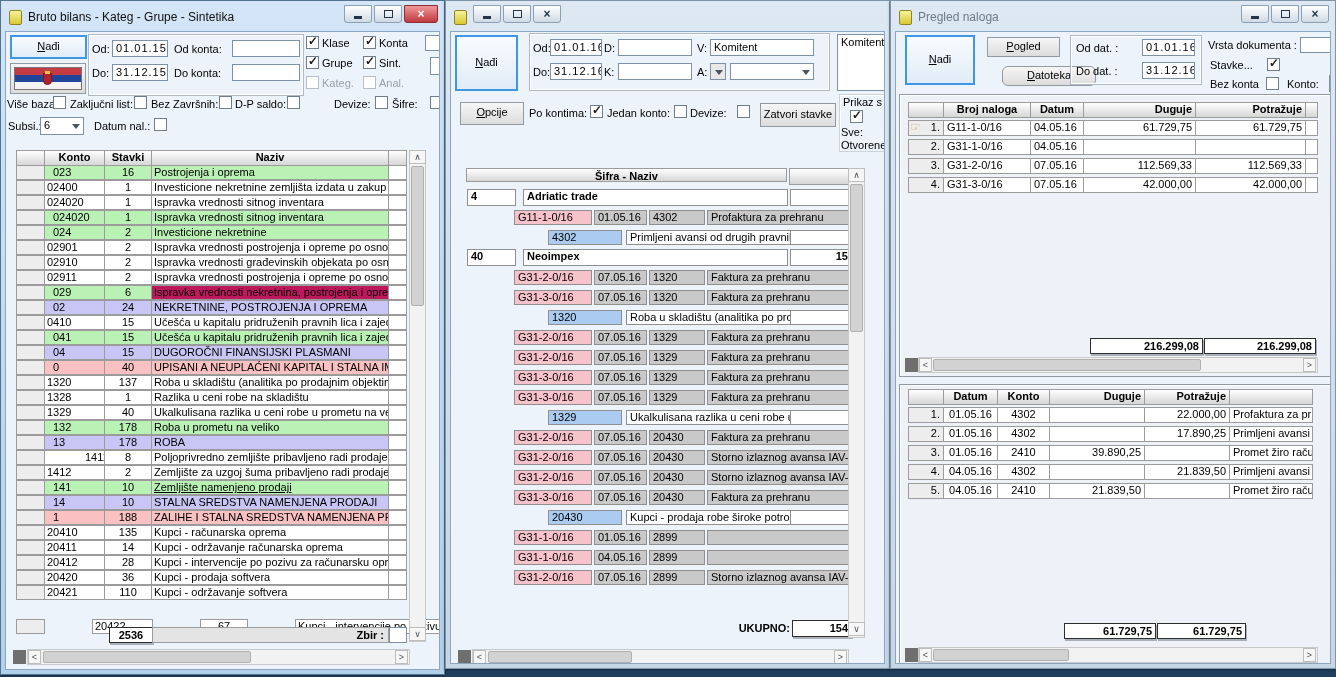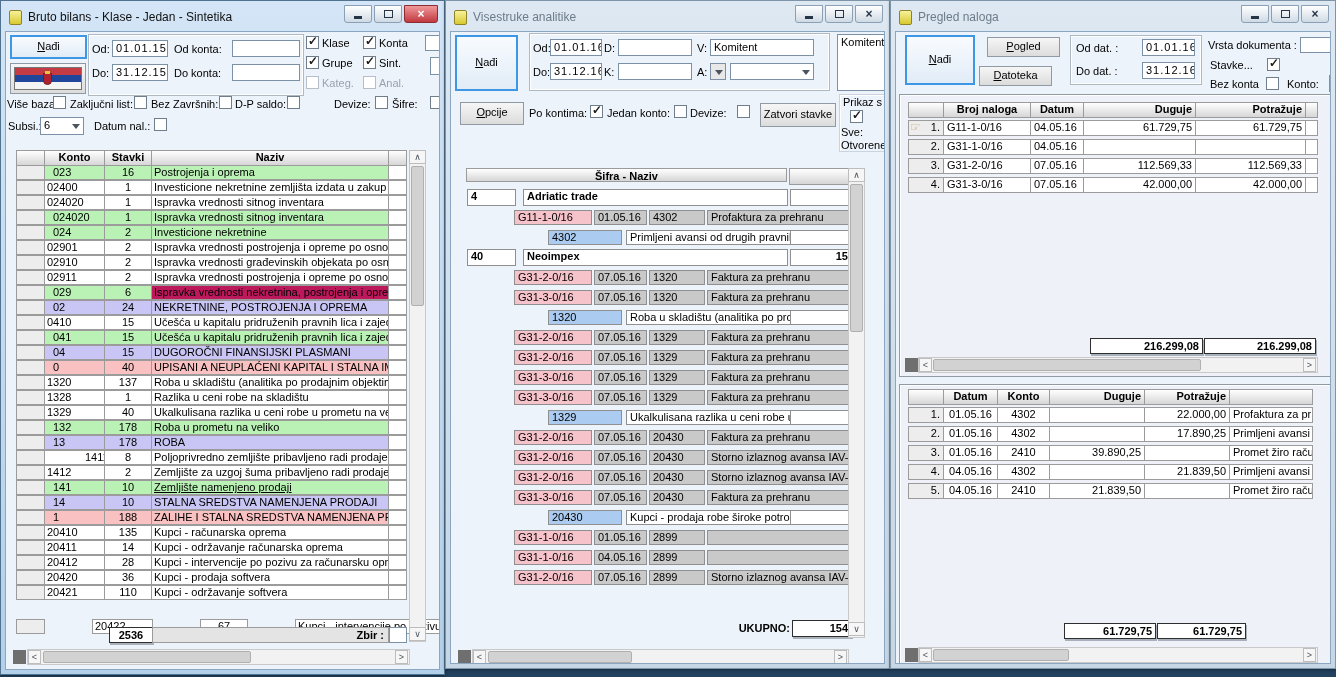--- a/index.html
+++ b/index.html
@@ -71,21 +71,21 @@
   .flag { position:absolute; left:3px; top:3px; right:3px; bottom:3px; border:1px solid #777; background:linear-gradient(#c53b43 0%,#c53b43 33%,#20469b 33%,#20469b 66%,#f4f4f4 66%,#f4f4f4 100%); }
   .flag-emblem { position:absolute; left:50%; top:50%; width:9px; height:12px; margin:-6px 0 0 -5px; background:#b0232e; border:1px solid #7d1620; border-radius:0 0 5px 5px; }
   .flag-emblem::before { content:""; position:absolute; left:1px; top:-3px; width:5px; height:3px; background:#e8c63f; }
 </style>
 </head>
 <body>
 
 <div class="window active" style="left:0;top:0;width:445px;height:675px;">
   <div class="titlebar">
     <span class="appicon"></span>
-    <span class="title">Bruto bilans - Klase - Jedan - Sintetika</span>
+    <span class="title">Bruto bilans - Kateg - Grupe - Sintetika</span>
     <span class="caps">
       <span class="capbtn">
           <span class="g-min"></span>
         </span>
       <span class="capbtn">
           <span class="g-max"></span>
         </span>
       <span class="capbtn close-active">
           <span class="close-x">×</span>
         </span>
@@ -376,21 +376,20 @@
     <div class="sb-dark" style="left:7px;top:618px;"></div>
     <div class="sb-btn" style="left:22px;top:618px;">&lt;</div>
     <div class="sb-thumb" style="left:37px;top:619px;width:208px;height:12px;"></div>
     <div class="sb-btn" style="left:389px;top:618px;">&gt;</div>
   </div>
 </div>
 
 <div class="window inactive" style="left:445px;top:0;width:445px;height:669px;">
   <div class="titlebar">
     <span class="appicon"></span>
-    <span class="title">Visestruke analitike</span>
     <span class="caps">
       <span class="capbtn">
           <span class="g-min"></span>
         </span>
       <span class="capbtn">
           <span class="g-max"></span>
         </span>
       <span class="capbtn">
           <span class="close-x">×</span>
         </span>
@@ -539,21 +538,21 @@
           <span class="g-max"></span>
         </span>
       <span class="capbtn">
           <span class="close-x">×</span>
         </span>
     </span>
   </div>
   <div class="content">
     <div class="btn focusblue mnem" style="left:9px;top:3px;width:70px;height:50px;line-height:44px;">Nađi</div>
     <div class="btn mnem" style="left:91px;top:5px;width:73px;height:20px;line-height:17px;">Pogled</div>
-    <div class="btn mnem" style="left:83px;top:34px;width:73px;height:20px;line-height:17px;">Datoteka</div>
+    <div class="btn mnem" style="left:106px;top:34px;width:94px;height:20px;line-height:17px;border-radius:6px;">Datoteka</div>
     <div class="groupbox" style="left:174px;top:3px;width:132px;height:50px;"></div>
     <span class="lbl" style="left:180px;top:10px;">Od dat. :</span>
     <div class="inp center" style="left:246px;top:7px;width:53px;height:17px;">01.01.16</div>
     <span class="lbl" style="left:180px;top:33px;">Do dat. :</span>
     <div class="inp center" style="left:246px;top:30px;width:53px;height:17px;">31.12.16</div>
     <span class="lbl" style="left:312px;top:7px;">Vrsta dokumenta :</span>
     <div class="inp" style="left:404px;top:5px;width:33px;height:16px;"></div>
     <span class="lbl" style="left:314px;top:27px;">Stavke...</span>
     <span class="cb checked" style="left:371px;top:26px;"></span>
     <span class="lbl" style="left:314px;top:46px;">Bez konta</span>

